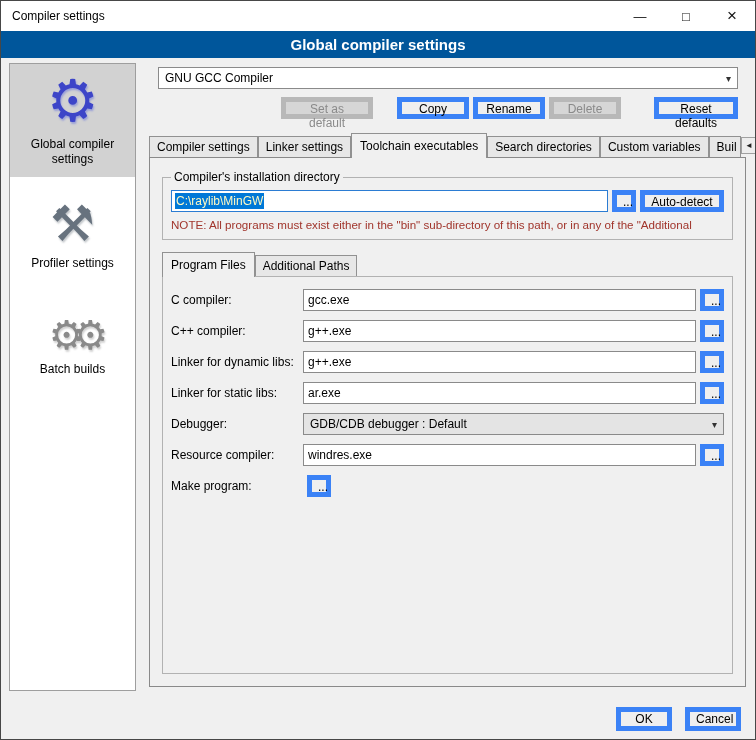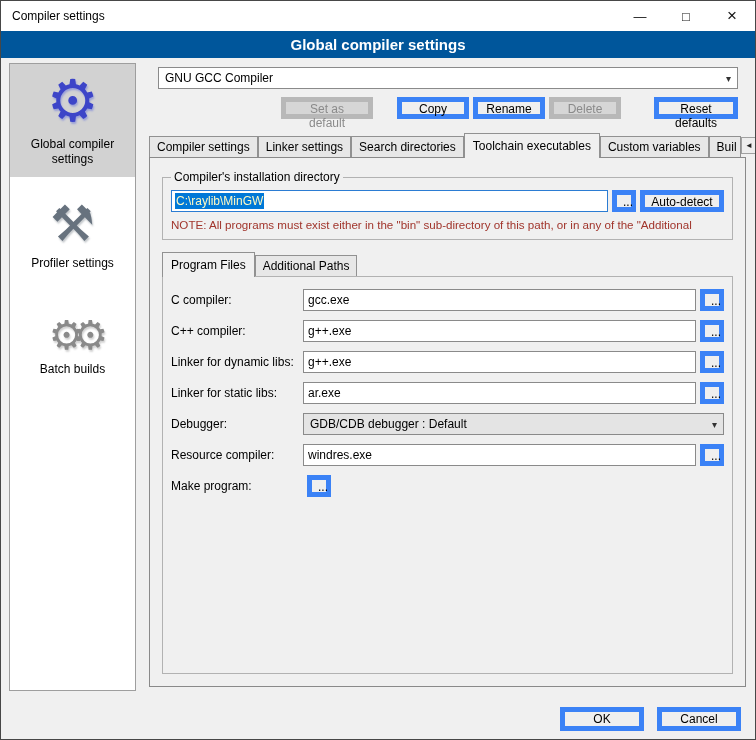--- a/index.html
+++ b/index.html
@@ -70,21 +70,21 @@
   .innerPanel { position:relative; z-index:1; margin:0 2px; border:1px solid #B2B2B2; background:#F0F0F0; padding:12px 8px; flex:1; }
 
   .frow { display:flex; align-items:center; margin-bottom:9px; }
   .flabel { width:132px; font-size:12px; flex-shrink:0; }
   .finput { flex:1; height:22px; border:1px solid #8A8A8A; background:#FFFFFF; font-size:12px; padding:0 4px; min-width:0; }
   .fbrowse { width:24px; height:22px; margin-left:4px; flex-shrink:0; }
   .fcombo { flex:1; height:22px; background:#E4E4E4; border:1px solid #8A8A8A; display:flex; align-items:center; padding:0 6px; font-size:12px; cursor:pointer; }
 
   
   .footer { position:absolute; right:14px; bottom:8px; display:flex; gap:13px; }
-  .footer .btn { width:84px; height:24px; }
+  .footer .btn { width:56px; height:24px; }
 </style>
 </head>
 <body>
 
 <div class="window">
 
   <div class="titlebar">
     <span class="title-text">Compiler settings</span>
     <div class="win-controls">
       <button class="win-btn">
@@ -130,22 +130,22 @@
         <button class="btn disabled b-setdef">Set as default</button>
         <button class="btn b-copy">Copy</button>
         <button class="btn b-rename">Rename</button>
         <button class="btn disabled b-delete">Delete</button>
         <button class="btn b-reset">Reset defaults</button>
       </div>
 
       <div class="tabstrip">
         <div class="tab">Compiler settings</div>
         <div class="tab">Linker settings</div>
+        <div class="tab active">Toolchain executables</div>
         <div class="tab">Search directories</div>
-        <div class="tab active">Toolchain executables</div>
         <div class="tab">Custom variables</div>
         <div class="tab cut">Buil</div>
         <div class="tabscroll">
           <button class="scrollbtn">
               <span>◄</span>
             </button>
 
         </div>
       </div>
 

